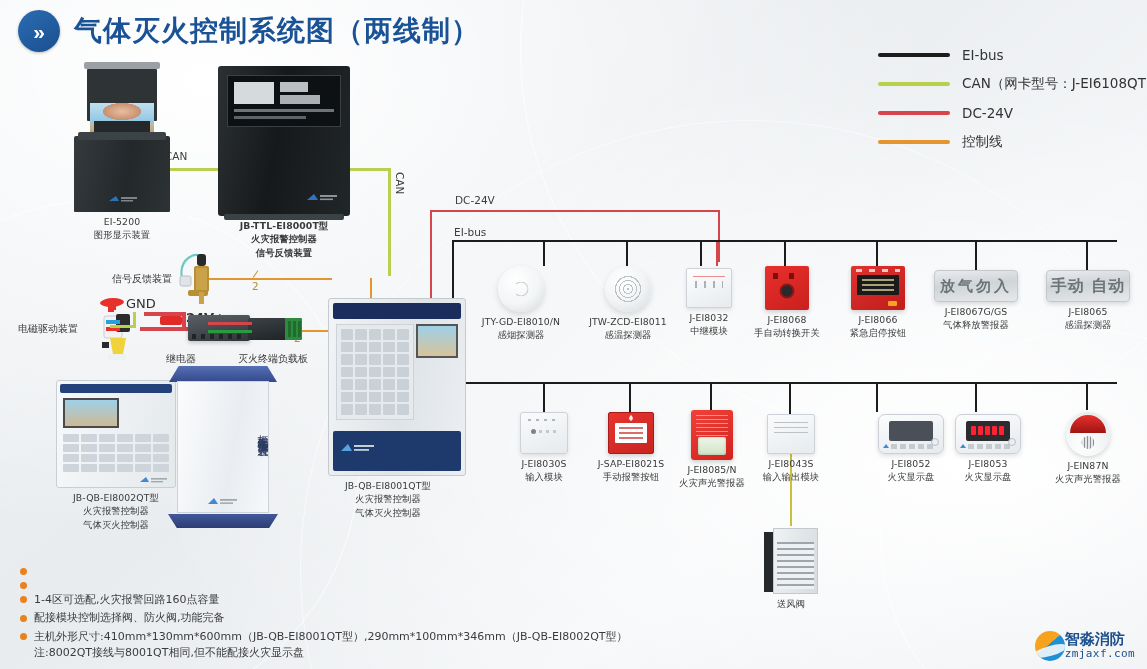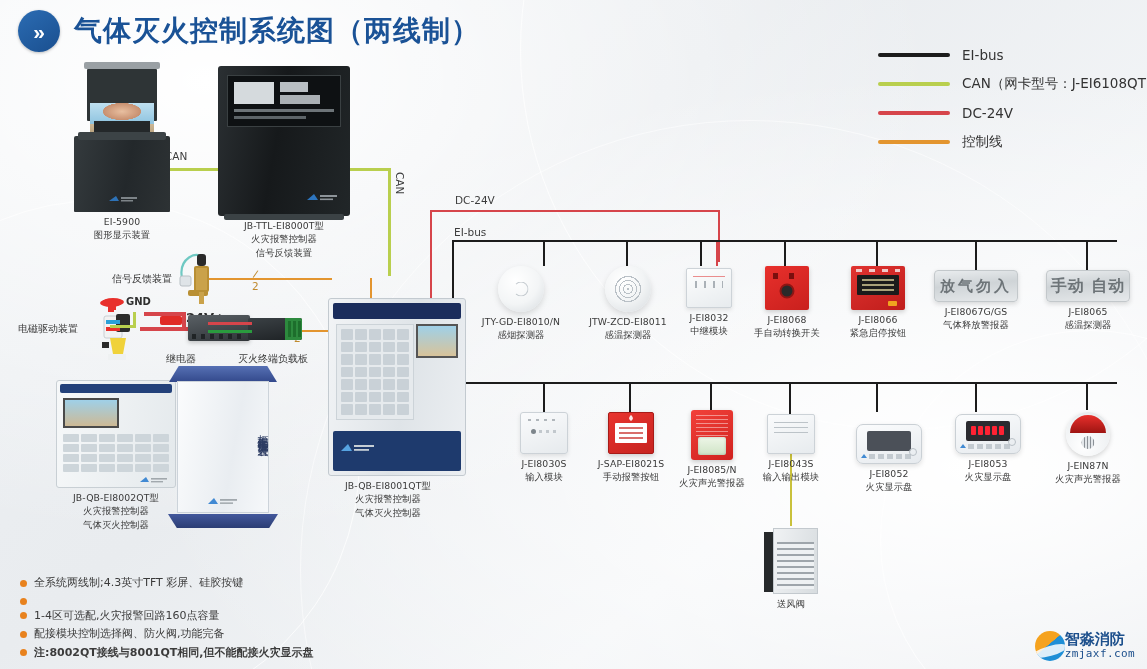--- a/index.html
+++ b/index.html
@@ -250,21 +250,21 @@
      font-family:"DejaVu Sans","Liberation Sans",sans-serif; }
   .wm-txt span { display:block; font-size:11px; color:#1c4f8c; letter-spacing:.4px;
      font-family:"DejaVu Sans Mono","Liberation Mono",monospace; }
 
   
   .notes { position:absolute; left:20px; bottom:6px; width:600px; }
   .note { display:flex; align-items:flex-start; gap:7px; margin-bottom:2.5px; }
   .note .dot { width:7px; height:7px; border-radius:50%; background:#e8821e; flex:none; margin-top:4.5px; }
   .note .tx { font-size:11px; color:#3b3b3b; line-height:1.45; white-space:nowrap;
      font-family:"DejaVu Sans","Liberation Sans",sans-serif; }
-  .note .tx .sub { display:block;font-weight:bold; }
+  .note .tx .sub { display:block; }
 </style>
 </head>
 <body>
 
 <div id="page">
 
   <div class="swoosh sw1"></div>
   <div class="swoosh sw2"></div>
   <div class="swoosh sw3"></div>
   <div class="swoosh sw4"></div>
@@ -350,26 +350,26 @@
       <div class="neck"></div>
       <div class="body">
           <svg class="logo" viewBox="0 0 30 8">
             <path d="M1 6 L8 1 L11 6 Z" fill="#2f7fd0"></path>
             <rect x="13" y="2" width="16" height="2" fill="#8d9499"></rect>
             <rect x="13" y="5" width="12" height="1.5" fill="#8d9499"></rect>
           </svg>
         </div>
     </div>
     <div class="cap">
-      <span class="m">EI-5900</span>
+      <span class="m">EI-5200</span>
       <span class="m">图形显示装置</span>
     </div>
   </div>
 
-  <div class="dev" style="left:216px; top:66px; width:136px;">
+  <div class="dev" style="left:216px; top:66px; width:136px;font-weight:bold;">
     <div class="g8000">
       <div class="shell"></div>
       <div class="inner">
         <div class="ip" style="left:6px; top:6px; width:40px; height:22px;"></div>
         <div class="ip" style="left:52px; top:6px; width:28px; height:10px; background:#b9bfc3;"></div>
         <div class="ip" style="left:52px; top:19px; width:40px; height:9px; background:#aab0b4;"></div>
         <div class="ip" style="left:6px; top:33px; width:100px; height:3px; background:#6d7478;"></div>
         <div class="ip" style="left:6px; top:40px; width:72px; height:3px; background:#5d6468;"></div>
       </div>
       <div class="foot"></div>
@@ -413,21 +413,21 @@
     </svg>
   </div>
   <div class="lbl-left" style="left:18px; top:322px;">电磁驱动装置</div>
 
   <div class="gndsym" style="left:98px; top:298px;">
     <svg width="26" height="14" viewBox="0 0 26 14">
         <ellipse cx="13" cy="5" rx="11" ry="4" fill="#e8302c"></ellipse>
         <rect x="10" y="5" width="6" height="9" fill="#e8302c"></rect>
       </svg>
   </div>
-  <div class="wlbl" style="left:126px; top:296px; font-size:10px; font-weight:700; color:#2f2f2f;">GND</div>
+  <div class="wlbl" style="left:126px; top:296px; font-size:13px; font-weight:400; color:#2f2f2f;">GND</div>
   <div class="w wv" style="left:133px; top:312px; height:14px; background:#b9cf4e; width:3px;"></div>
   <div class="w wh" style="left:110px; top:325px; width:26px; background:#b9cf4e; height:3px;"></div>
 
   <div class="redclip" style="left:160px; top:316px;"></div>
   <div class="wlbl" style="left:186px; top:310px; font-size:13px; font-weight:700; color:#2f2f2f;">24V+</div>
   <div class="w wh" style="left:144px; top:312px; width:42px; background:#d6454b; height:4px;"></div>
   <div class="w wv" style="left:182px; top:312px; height:18px; background:#d6454b; width:4px;"></div>
   <div class="w wh" style="left:140px; top:327px; width:50px; background:#d6454b; height:4px;"></div>
 
   <div class="relay" style="left:188px; top:315px;">
@@ -680,21 +680,21 @@
   <div class="dev" style="left:745px; top:414px; width:92px;">
     <div class="bx iomod">
       <div class="rows"></div>
     </div>
     <div class="cap">
       <span class="m">J-EI8043S</span>
       <span class="m">输入输出模块</span>
     </div>
   </div>
 
-  <div class="dev" style="left:843px; top:414px; width:92px;margin-top:10px;">
+  <div class="dev" style="left:865px; top:414px; width:92px;">
     <div class="bx fdp">
       <div class="scr"></div>
         <div class="keys"></div>
       <svg class="lg" viewBox="0 0 7 6">
           <path d="M0 5 L3 1 L6 5 Z" fill="#2f7fd0"></path>
         </svg>
       <div class="knob"></div>
     </div>
     <div class="cap">
       <span class="m">J-EI8052</span>
@@ -742,36 +742,36 @@
         </div>
     </div>
     <div class="cap">
       <span class="m">送风阀</span>
     </div>
   </div>
 
   <div class="notes">
     <div class="note">
       <div class="dot"></div>
-      <div class="tx">全系统两线制;4.3英寸TFT 彩屏、硅胶按键</div>
     </div>
     <div class="note">
       <div class="dot"></div>
     </div>
     <div class="note">
       <div class="dot"></div>
       <div class="tx">1-4区可选配,火灾报警回路160点容量</div>
     </div>
     <div class="note">
       <div class="dot"></div>
       <div class="tx">配接模块控制选择阀、防火阀,功能完备</div>
     </div>
     <div class="note">
       <div class="dot"></div>
       <div class="tx">
+        <span>主机外形尺寸:410mm*130mm*600mm（JB-QB-EI8001QT型）,290mm*100mm*346mm（JB-QB-EI8002QT型）</span>
         <span class="sub">注:8002QT接线与8001QT相同,但不能配接火灾显示盘</span>
       </div>
     </div>
   </div>
 
   <div class="watermark">
     <div class="wm-logo"></div>
     <div class="wm-txt">
       <b>智淼消防</b>
       <span>zmjaxf.com</span>

